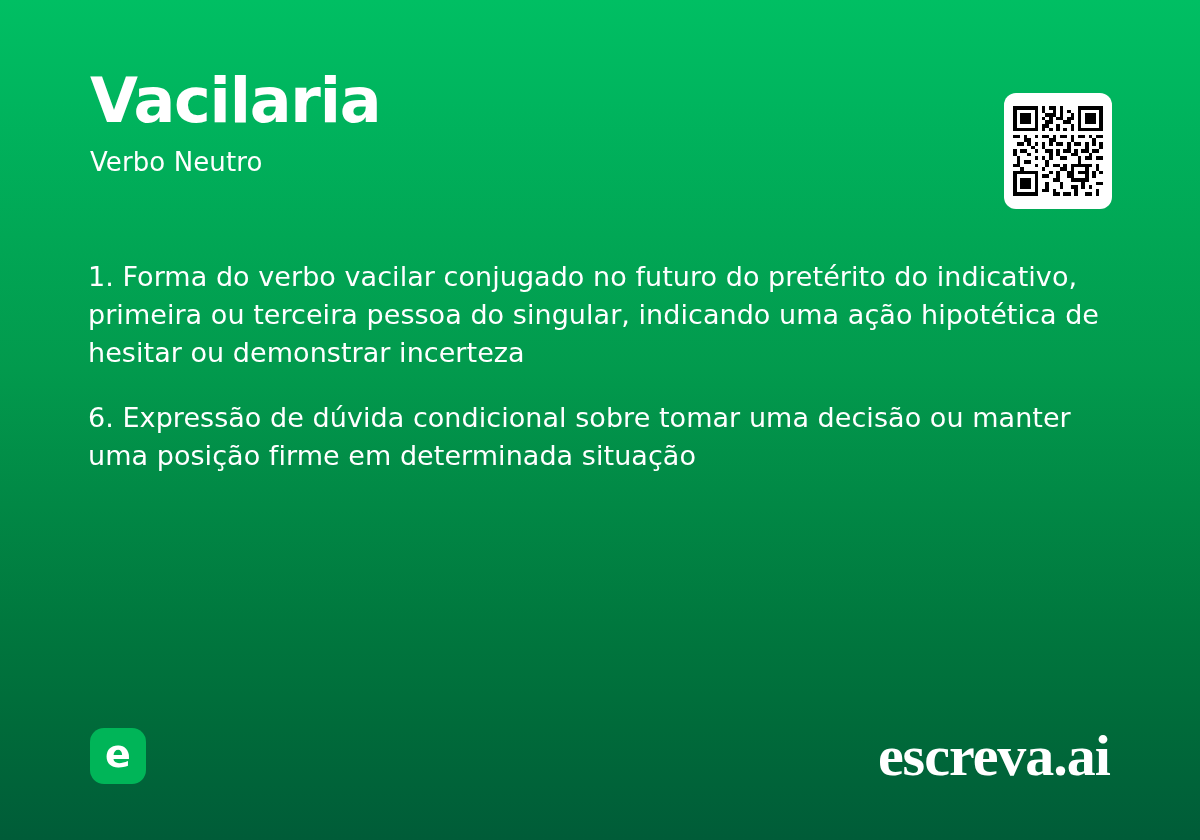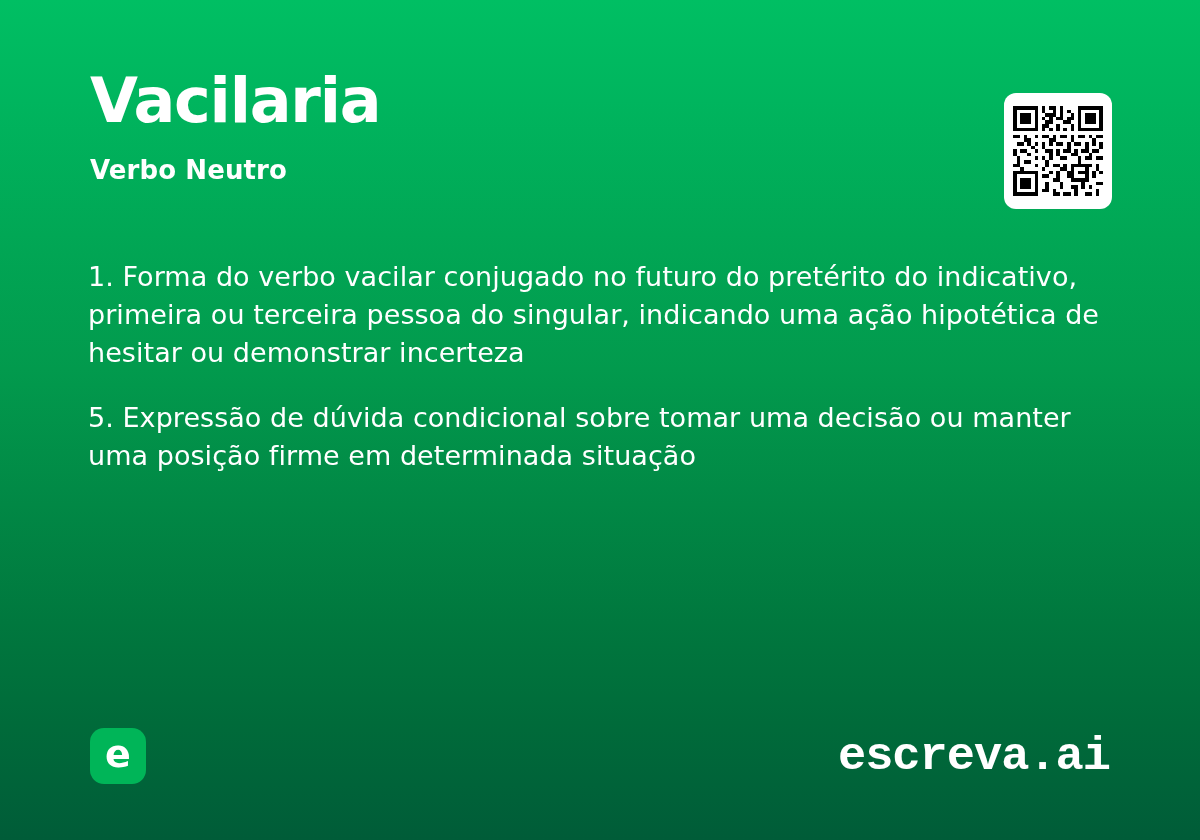--- a/index.html
+++ b/index.html
@@ -31,23 +31,23 @@
   }
   .title {
     font-family:"DejaVu Sans", sans-serif;
     font-weight:700;
     font-size:62px;
     line-height:1.0;
     letter-spacing:-1.2px;
     color:#ffffff;
   }
   .subtitle {
-    margin-top:24px;
-    font-family:"DejaVu Sans", sans-serif;
-    font-weight:700;
+    margin-top:16px;
+    font-family:"DejaVu Sans", sans-serif;
+    font-weight:400;
     font-size:26px;
     line-height:1.1;
     letter-spacing:0.1px;
     color:#ffffff;
   }
 
   
   .qr-wrap {
     position:absolute;
     right:88px; top:93px;
@@ -96,23 +96,23 @@
     align-items:center;
     justify-content:center;
     font-family:"DejaVu Sans", sans-serif;
     font-weight:700;
     font-size:38px;
     line-height:1;
     color:#ffffff;
     padding-bottom:4px;
   }
   .wordmark {
-    font-family:Liberation Mono, monospace;
+    font-family:Liberation Serif, serif;
     font-weight:700;
-    font-size:47px;
+    font-size:58px;
     line-height:1;
     letter-spacing:-1px;
     color:#ffffff;
   }
 </style>
 </head>
 <body>
 
 <div class="card">
 
@@ -246,21 +246,21 @@
         <rect x="12" y="24" width="1" height="1"></rect>
           <rect x="19" y="18" width="1" height="1"></rect>
         <rect x="16" y="19" width="1" height="1"></rect>
           <rect x="21" y="16" width="1" height="1"></rect>
       </g>
     </svg>
   </div>
 
   <div class="definitions">
     <div class="definition">1. Forma do verbo vacilar conjugado no futuro do pretérito do indicativo, primeira ou terceira pessoa do singular, indicando uma ação hipotética de hesitar ou demonstrar incerteza</div>
-    <div class="definition">5. Expressão de dúvida condicional sobre tomar uma decisão ou manter uma posição firme em determinada situação</div>
+    <div class="definition">6. Expressão de dúvida condicional sobre tomar uma decisão ou manter uma posição firme em determinada situação</div>
   </div>
 
   <div class="footer">
     <div class="logo-badge">e</div>
     <div class="wordmark">escreva.ai</div>
   </div>
 
 </div>
 
 </body></html>

